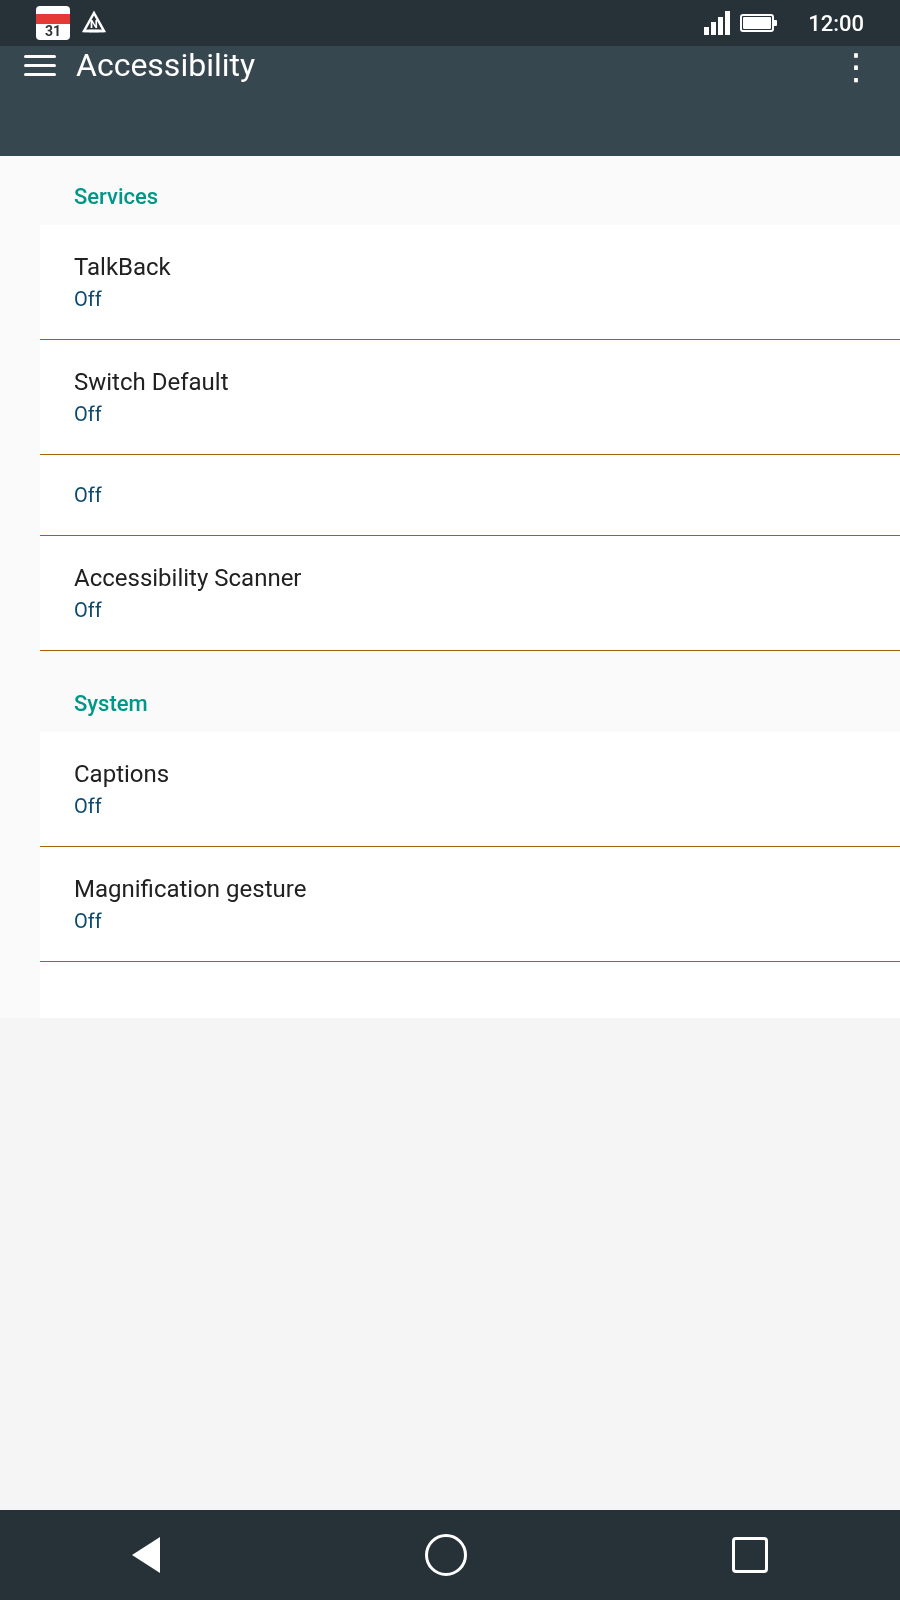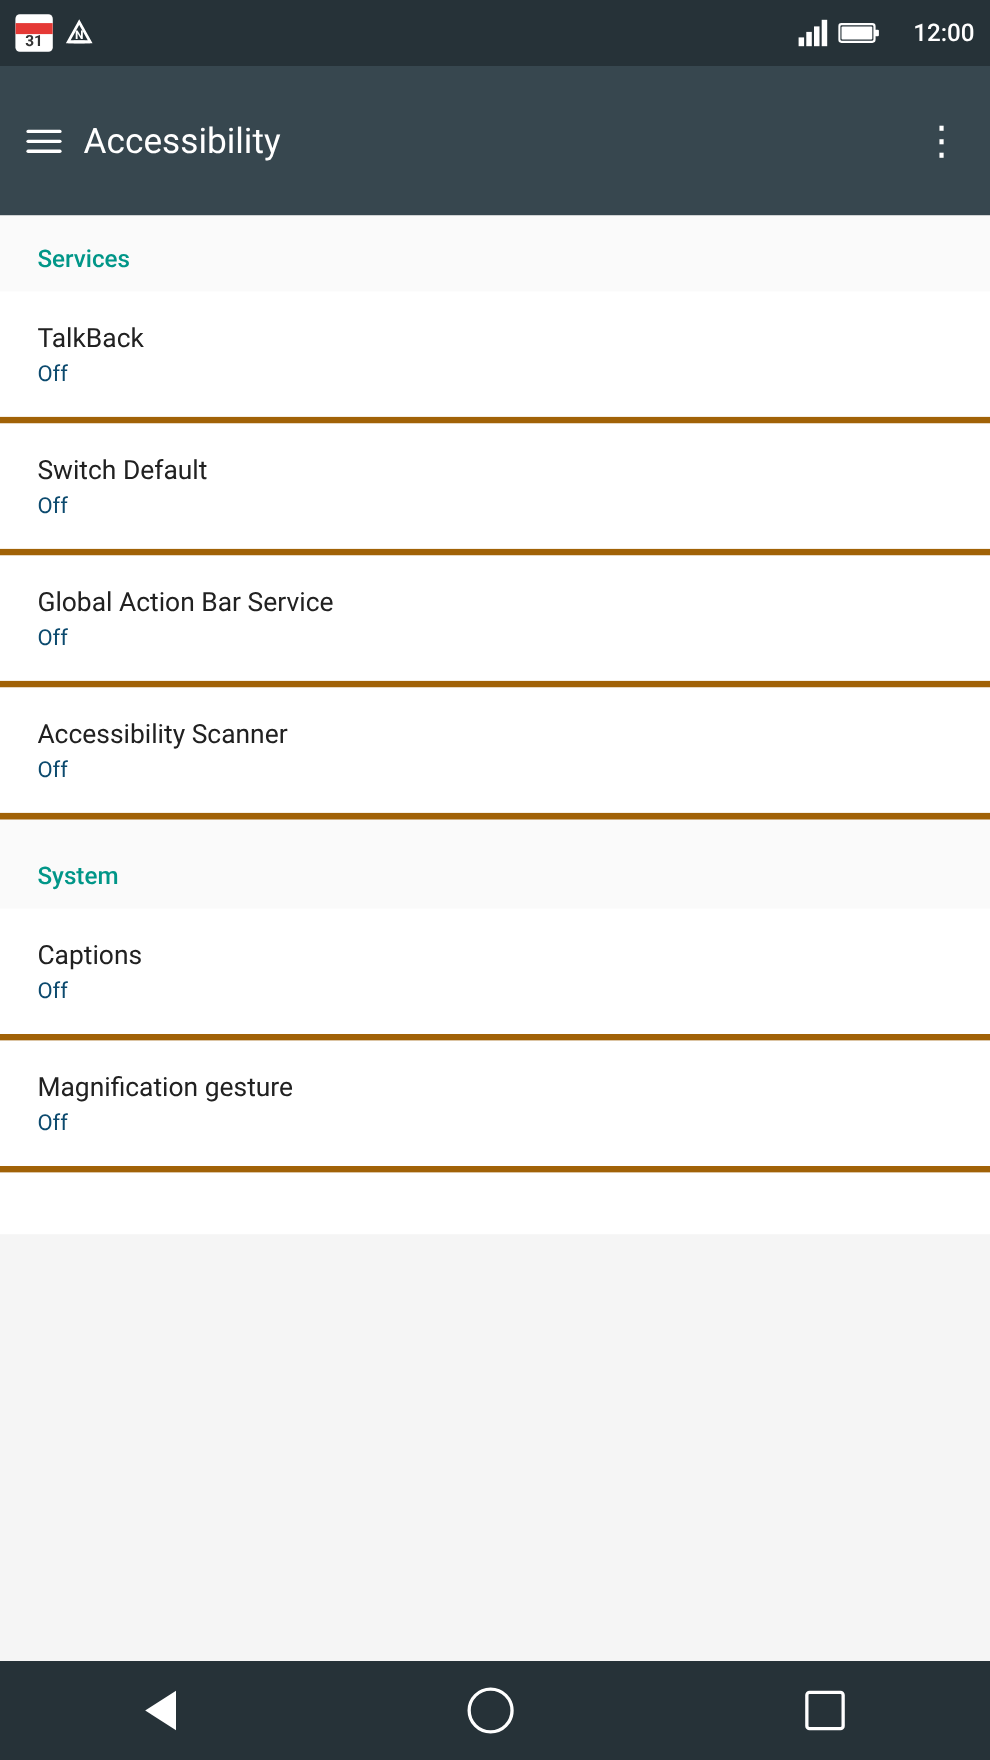--- a/index.html
+++ b/index.html
@@ -12,26 +12,26 @@
       width: 900px;
       height: 1600px;
       background: #f5f5f5;
       font-family: 'Roboto', Arial, sans-serif;
       overflow: hidden;
     }
 
     
     .status-bar {
       width: 900px;
-      height: 60px;
+      height: 46px;
       background: #263238;
       display: flex;
       align-items: center;
       justify-content: space-between;
-      padding: 0 14px;
+      padding: 0 36px;
     }
 
     .status-bar-left {
       display: flex;
       align-items: center;
       gap: 10px;
     }
 
     .status-bar-right {
       display: flex;
@@ -68,24 +68,24 @@
       font-size: 14px;
       font-weight: bold;
       color: #333;
       line-height: 1;
       padding-bottom: 2px;
     }
 
     
     .app-bar {
       width: 900px;
-      height: 136px;
+      height: 110px;
       background: #37474f;
       display: flex;
-      align-items: center;
+      align-items: flex-start;
       justify-content: space-between;
       padding: 0 24px;
     }
 
     .app-bar-left {
       display: flex;
       align-items: center;
       gap: 20px;
     }
 
@@ -113,40 +113,41 @@
       color: white;
       font-size: 36px;
       cursor: pointer;
       letter-spacing: 2px;
     }
 
     
     .content {
       width: 900px;
       background: #fafafa;
+      padding-left: 40px;
     }
 
     
     .section-header {
       padding: 28px 34px 16px 34px;
       background: #fafafa;
     }
 
     .section-header-text {
       color: #009688;
       font-size: 22px;
       font-weight: 500;
     }
 
     
     .setting-item {
       background: white;
       padding: 28px 34px;
       cursor: pointer;
-      border-bottom: 6px solid #a16207;
+      border-bottom: 1px solid #a16207;
     }
 
     .setting-item:last-child {
       border-bottom: none;
     }
 
     .setting-title {
       font-size: 24px;
       color: #212121;
       font-weight: 400;
@@ -267,21 +268,20 @@
     <div class="setting-title">TalkBack</div>
     <div class="setting-value">Off</div>
   </div>
 
   <div class="setting-item">
     <div class="setting-title">Switch Default</div>
     <div class="setting-value">Off</div>
   </div>
 
   <div class="setting-item">
-    <div class="setting-title">Global Action Bar Service</div>
     <div class="setting-value">Off</div>
   </div>
 
   <div class="setting-item">
     <div class="setting-title">Accessibility Scanner</div>
     <div class="setting-value">Off</div>
   </div>
 
   <div class="section-header" style="margin-top: 12px;">
     <span class="section-header-text">System</span>

